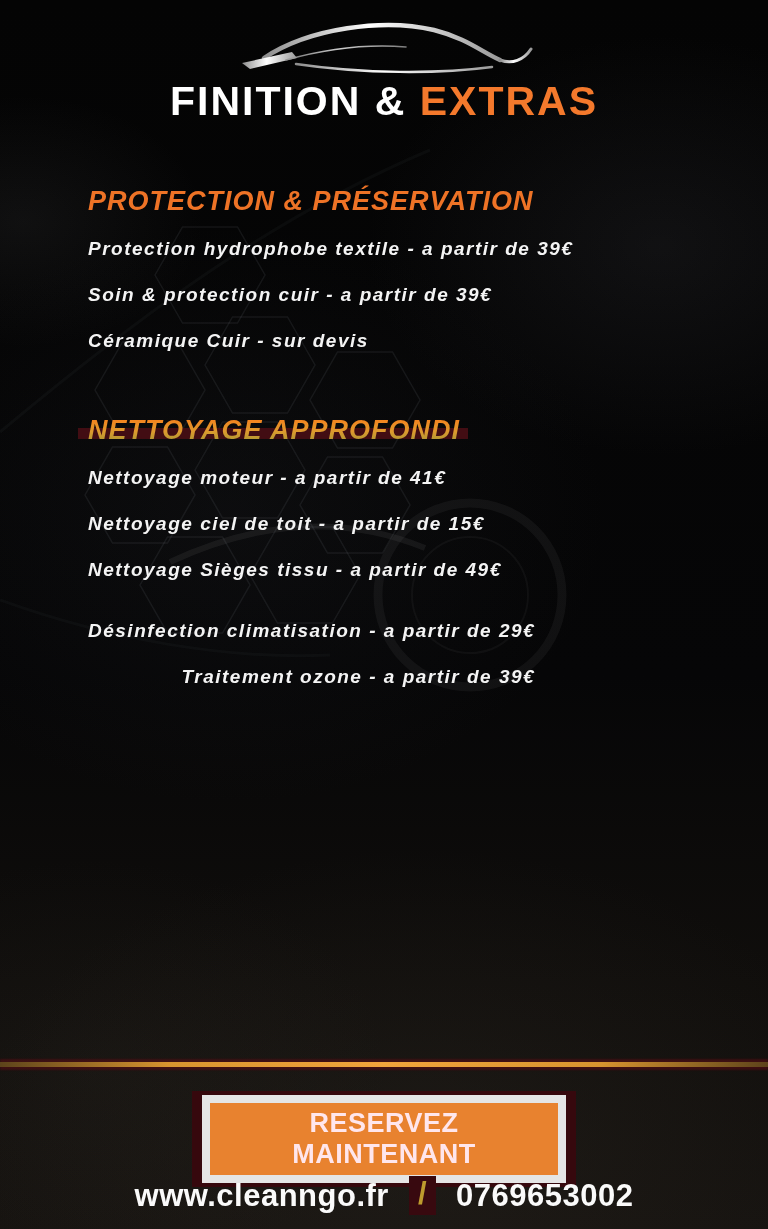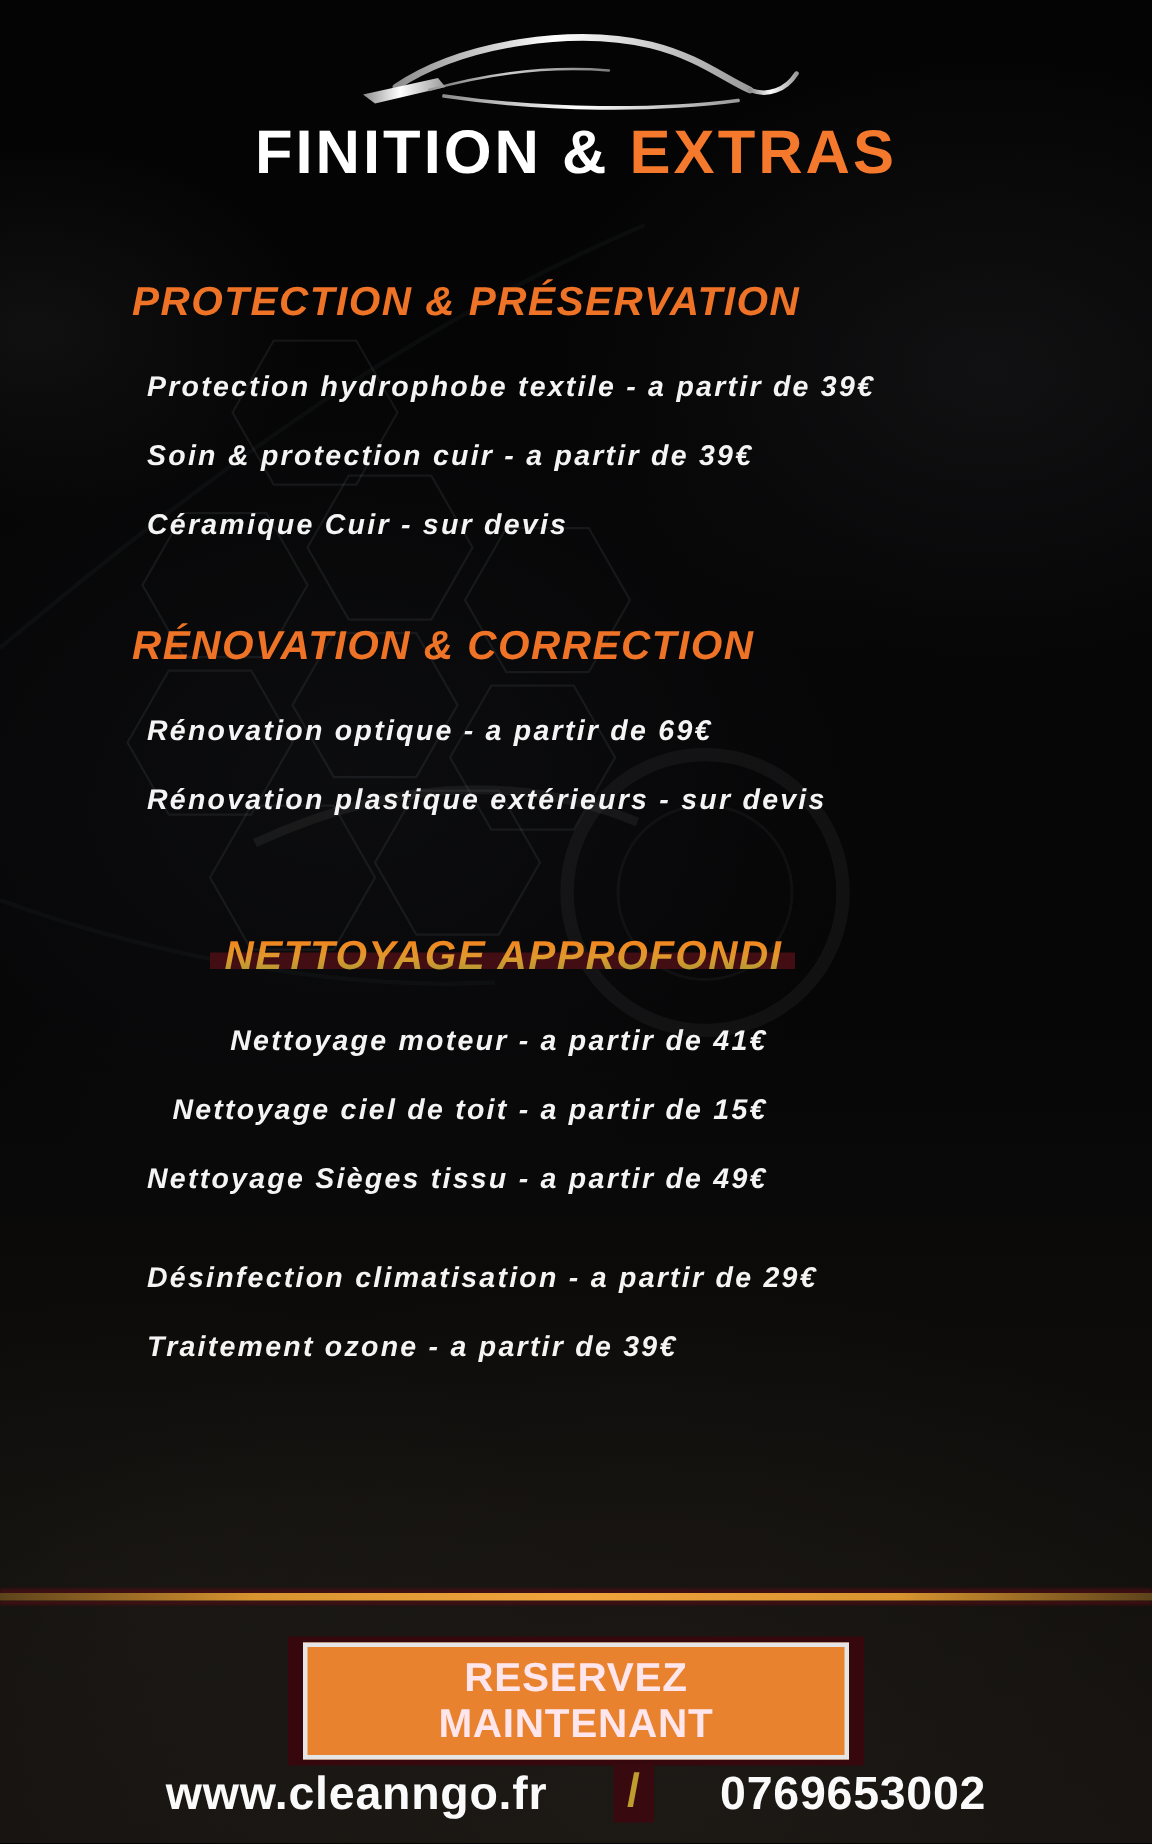--- a/index.html
+++ b/index.html
@@ -50,47 +50,47 @@
     color:transparent;-webkit-text-fill-color:transparent;
   }
   .v-gradient-thin-strip .strip{
     display:block;left:-10px;right:-8px;top:14px;height:11px;
     background:#420D13;
   }
   .v-gradient-wide-strip .strip{
     display:block;left:-12px;right:-10px;top:2px;height:26px;
     background:#3B0C11;
   }
-  .svc-items{list-style:none;margin:10px;padding:0;}
+  .svc-items{list-style:none;margin:0;padding:0;}
   .svc-item{
     margin:0 0 26px;font-size:19px;line-height:20px;font-weight:700;
     letter-spacing:1.5px;color:#F4F4F4;
   }
   
   .divider{
     position:absolute;left:0;top:1062px;width:768px;height:5px;
     background:linear-gradient(90deg,#5d431b 0%,#d8942f 22%,#F2A43C 50%,#d8942f 78%,#5d431b 100%);
     box-shadow:0 -3px 2px rgba(92,12,20,0.55), 0 3px 2px rgba(92,12,20,0.55);
   }
   
   .cta-wrap{
     position:absolute;top:1091px;left:50%;transform:translateX(-50%);
     background:#36080D;padding:4px 10px;
   }
   .cta{
     display:block;cursor:pointer;
-    background:#E8822F;border:3px solid #e5e5e5;
+    background:#E8822F;border:8px solid #e5e5e5;
     color:#FFE6EC;font-family:"Liberation Sans",sans-serif;
     font-size:27px;font-weight:800;letter-spacing:0.5px;line-height:1.15;
     padding:5px 24px;
   }
   
   .footer{
     position:absolute;top:1176px;left:0;width:100%;
-    display:flex;justify-content:center;align-items:center;gap:44px;
+    display:flex;justify-content:center;align-items:center;gap:20px;
     font-size:31px;font-weight:800;letter-spacing:0.5px;color:#FAFAFA;
   }
   .footer .sep{
     color:#BE9C2E;background:#38090F;padding:0 9px 3px;font-weight:700;
   }
 </style>
 </head>
 <body>
 
 <div class="page">
@@ -140,30 +140,20 @@
         
         <span class="h-text">PROTECTION &amp; PRÉSERVATION</span>
       </h2>
       <ul class="svc-items">
           <li class="svc-item">Protection hydrophobe textile - a partir de 39€</li>
           <li class="svc-item">Soin &amp; protection cuir - a partir de 39€</li>
           <li class="svc-item">Céramique Cuir - sur devis</li>
         </ul>
     </section>
 
-    <section class="svc v-solid-orange">
-      <h2 class="svc-heading">
-        
-        <span class="h-text">RÉNOVATION &amp; CORRECTION</span>
-      </h2>
-      <ul class="svc-items">
-          <li class="svc-item">Rénovation optique - a partir de 69€</li>
-          <li class="svc-item">Rénovation plastique extérieurs - sur devis</li>
-        </ul>
-    </section>
 
     <section class="svc v-gradient-thin-strip">
       <h2 class="svc-heading">
         <span class="strip"></span>
         <span class="h-text">NETTOYAGE APPROFONDI</span>
       </h2>
       <ul class="svc-items">
           <li class="svc-item">Nettoyage moteur - a partir de 41€</li>
           <li class="svc-item">Nettoyage ciel de toit - a partir de 15€</li>
           <li class="svc-item">Nettoyage Sièges tissu - a partir de 49€</li>

